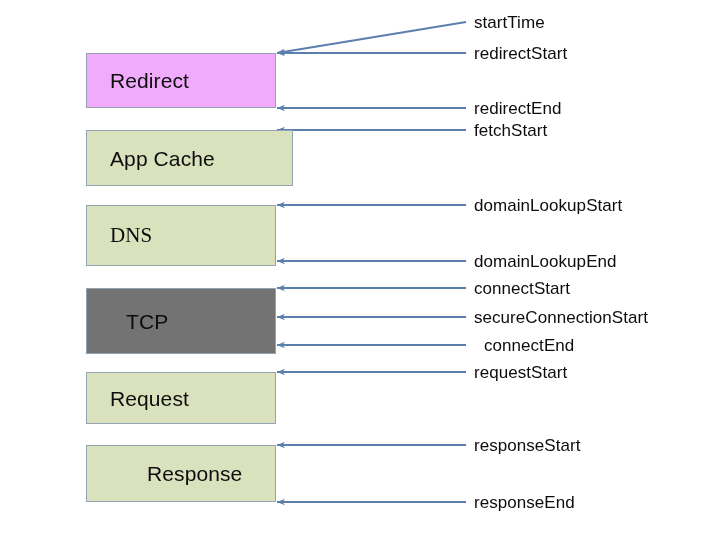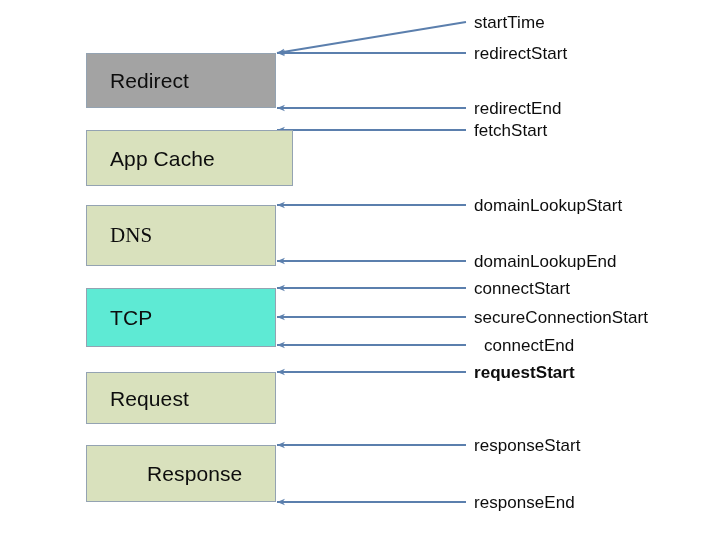--- a/index.html
+++ b/index.html
@@ -73,47 +73,47 @@
         <line x1="466" y1="288" x2="277" y2="288" stroke="#5b7fad" stroke-width="2" marker-end="url(#arrowhead)"></line>
         <line x1="466" y1="317" x2="277" y2="317" stroke="#5b7fad" stroke-width="2" marker-end="url(#arrowhead)"></line>
         <line x1="466" y1="345" x2="277" y2="345" stroke="#5b7fad" stroke-width="2" marker-end="url(#arrowhead)"></line>
         <line x1="466" y1="372" x2="277" y2="372" stroke="#5b7fad" stroke-width="2" marker-end="url(#arrowhead)"></line>
         <line x1="466" y1="445" x2="277" y2="445" stroke="#5b7fad" stroke-width="2" marker-end="url(#arrowhead)"></line>
         <line x1="466" y1="502" x2="277" y2="502" stroke="#5b7fad" stroke-width="2" marker-end="url(#arrowhead)"></line>
       </g>
   </svg>
 
   <div id="boxes-layer">
-      <div class="phase-box" style="left: 86px; top: 53px; width: 190px; height: 55px; background: #a3a3a3; border-color: rgb(148, 163, 178);">
+      <div class="phase-box" style="left: 86px; top: 53px; width: 190px; height: 55px; background: #f0abfc; border-color: rgb(148, 163, 178);">
         <span class="phase-box-label" style="color: rgb(13, 13, 13);">Redirect</span>
       </div>
       <div class="phase-box" style="left: 86px; top: 130px; width: 207px; height: 56px; background: rgb(217, 225, 189); border-color: rgb(148, 163, 178);">
         <span class="phase-box-label" style="color: rgb(13, 13, 13);">App Cache</span>
       </div>
       <div class="phase-box" style="left: 86px; top: 205px; width: 190px; height: 61px; background: rgb(217, 225, 189); border-color: rgb(148, 163, 178);">
         <span class="phase-box-label" style="color: rgb(13, 13, 13); font-family: Liberation Serif, serif;">DNS</span>
       </div>
-      <div class="phase-box" style="left: 86px; top: 288px; width: 190px; height: 59px; background: #5eead4; border-color: rgb(148, 163, 178);">
+      <div class="phase-box" style="left: 86px; top: 288px; width: 190px; height: 66px; background: #737373; border-color: rgb(148, 163, 178); padding-left: 16px;">
         <span class="phase-box-label" style="color: rgb(13, 13, 13);">TCP</span>
       </div>
       <div class="phase-box" style="left: 86px; top: 372px; width: 190px; height: 52px; background: rgb(217, 225, 189); border-color: rgb(148, 163, 178);">
         <span class="phase-box-label" style="color: rgb(13, 13, 13);">Request</span>
       </div>
       <div class="phase-box" style="left: 86px; top: 445px; width: 190px; height: 57px; background: rgb(217, 225, 189); border-color: rgb(148, 163, 178); padding-left: 37px;">
         <span class="phase-box-label" style="color: rgb(13, 13, 13);">Response</span>
       </div>
     </div>
   <div id="labels-layer">
       <div class="marker-label" style="left: 474px; top: 14px; color: rgb(13, 13, 13);">startTime</div>
       <div class="marker-label" style="left: 474px; top: 45px; color: rgb(13, 13, 13);">redirectStart</div>
       <div class="marker-label" style="left: 474px; top: 100px; color: rgb(13, 13, 13);">redirectEnd</div>
       <div class="marker-label" style="left: 474px; top: 122px; color: rgb(13, 13, 13);">fetchStart</div>
       <div class="marker-label" style="left: 474px; top: 197px; color: rgb(13, 13, 13);">domainLookupStart</div>
       <div class="marker-label" style="left: 474px; top: 253px; color: rgb(13, 13, 13);">domainLookupEnd</div>
       <div class="marker-label" style="left: 474px; top: 280px; color: rgb(13, 13, 13);">connectStart</div>
       <div class="marker-label" style="left: 474px; top: 309px; color: rgb(13, 13, 13);">secureConnectionStart</div>
       <div class="marker-label" style="left: 484px; top: 337px; color: rgb(13, 13, 13);">connectEnd</div>
-      <div class="marker-label" style="left: 474px; top: 364px; color: rgb(13, 13, 13); font-weight: bold;">requestStart</div>
+      <div class="marker-label" style="left: 474px; top: 364px; color: rgb(13, 13, 13);">requestStart</div>
       <div class="marker-label" style="left: 474px; top: 437px; color: rgb(13, 13, 13);">responseStart</div>
       <div class="marker-label" style="left: 474px; top: 494px; color: rgb(13, 13, 13);">responseEnd</div>
     </div>
 
 </div>
 
 </body></html>

